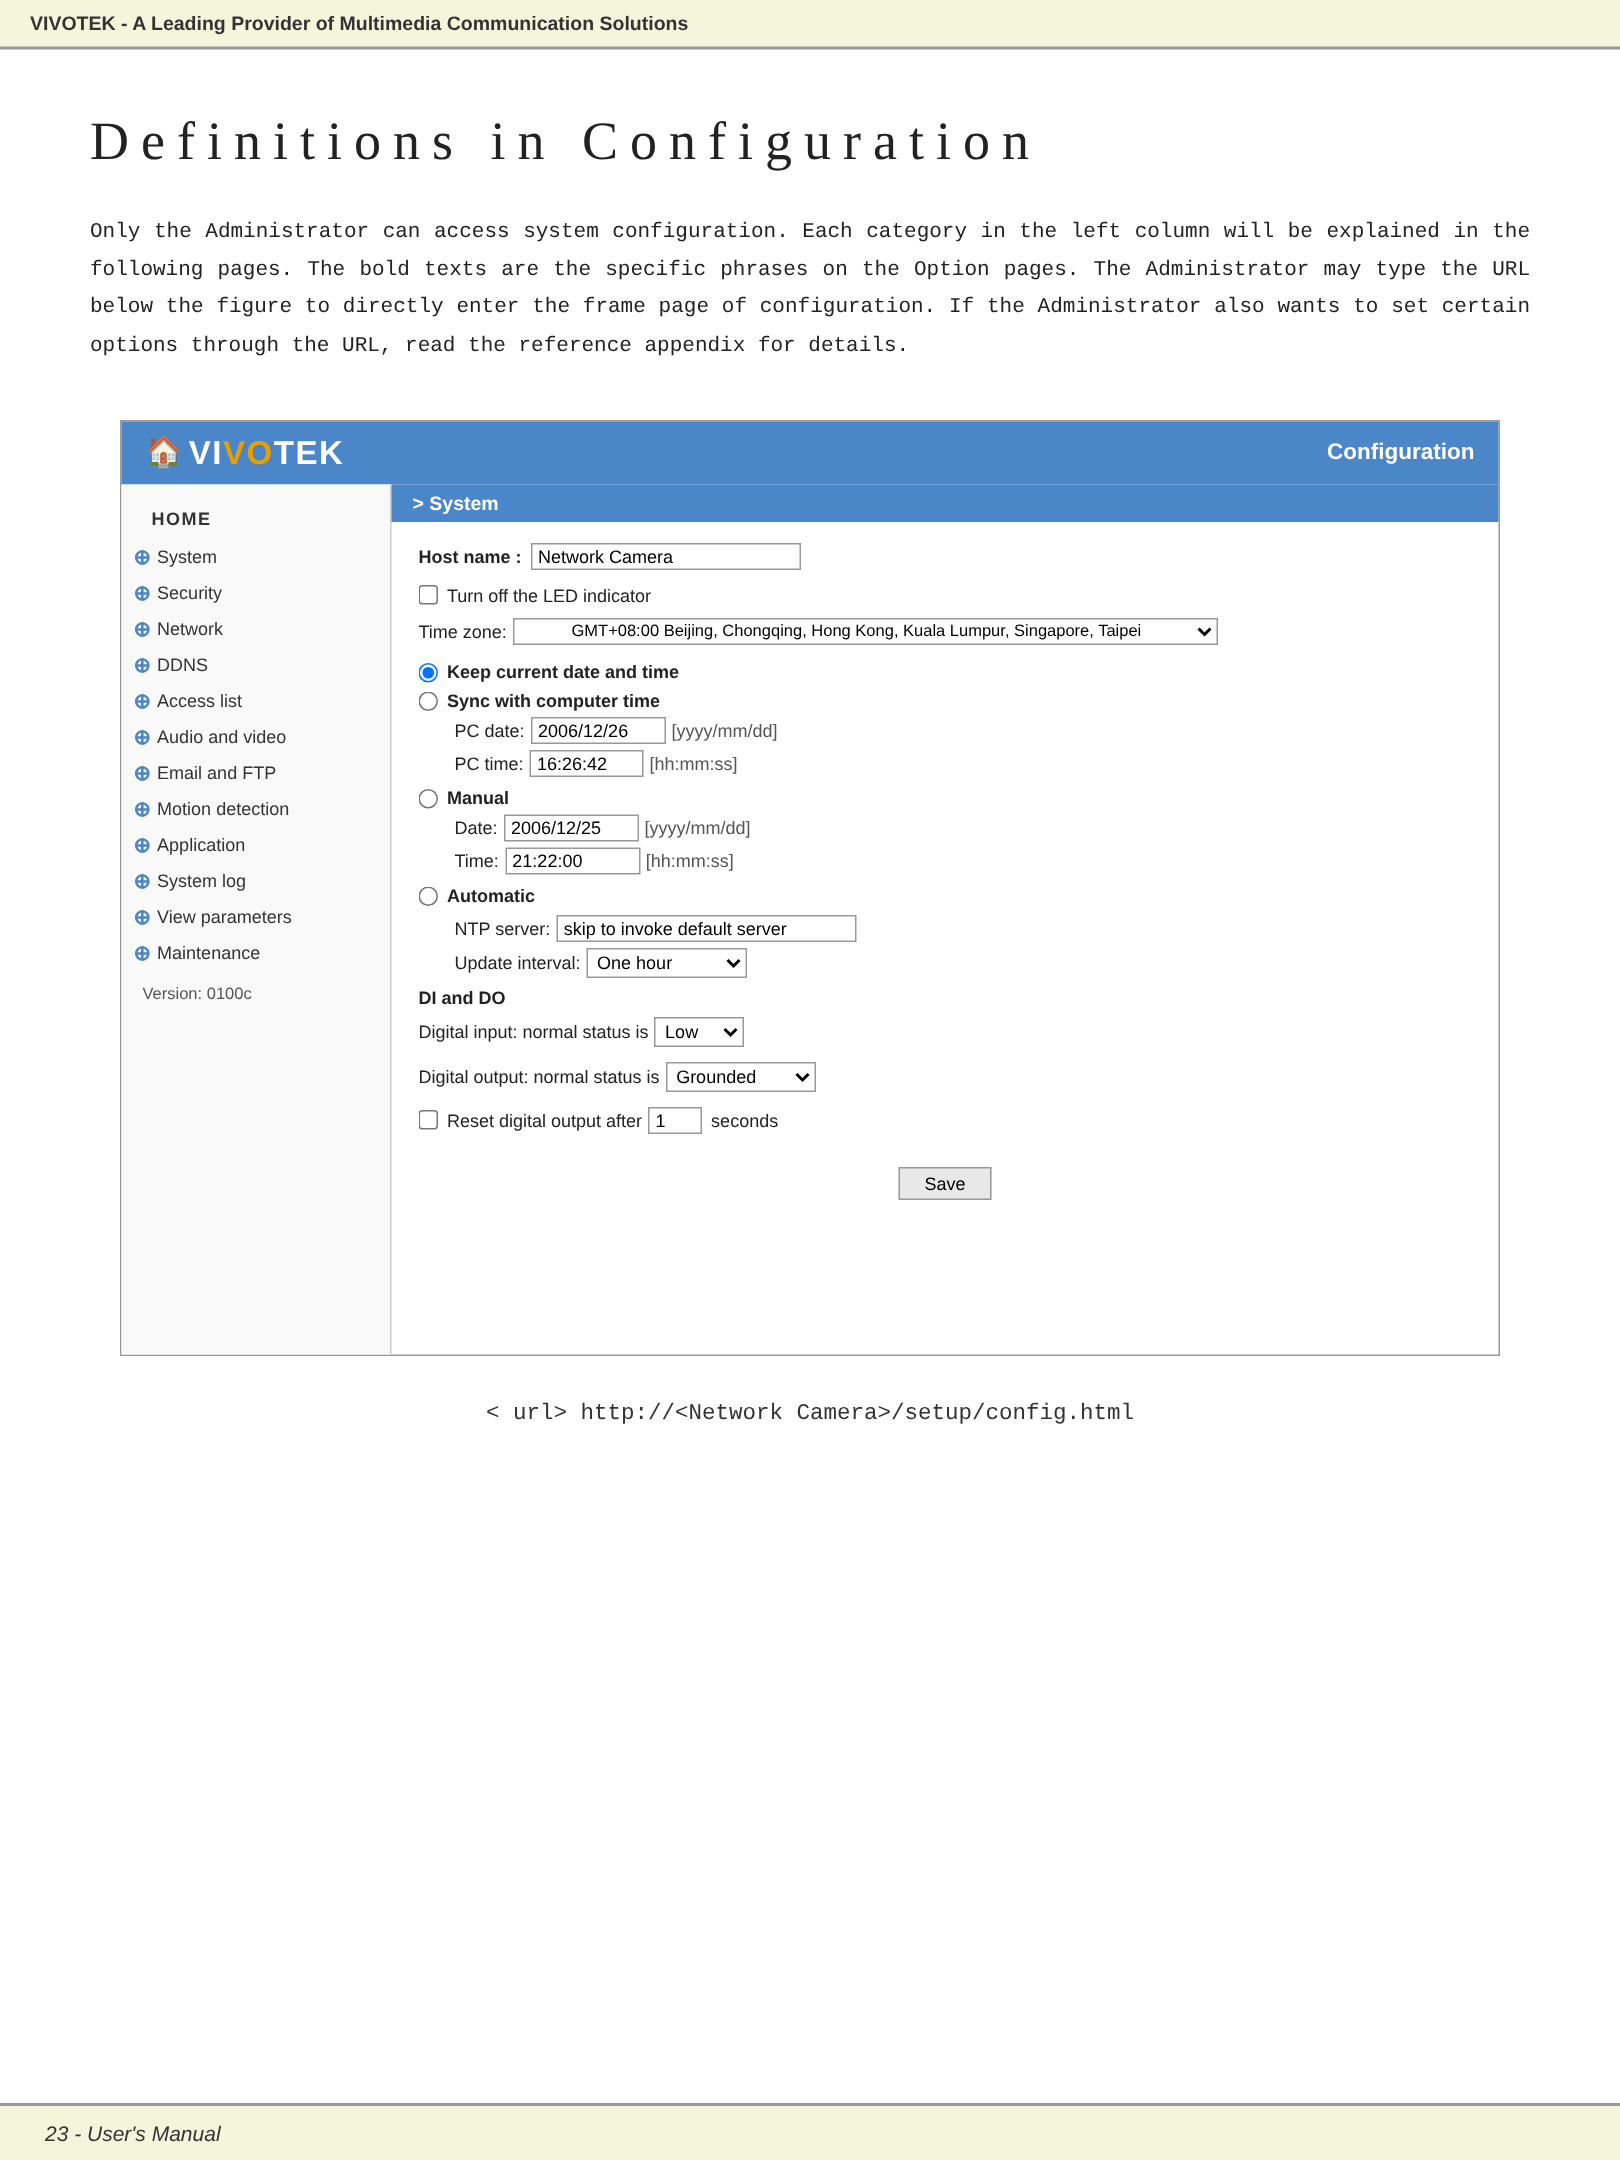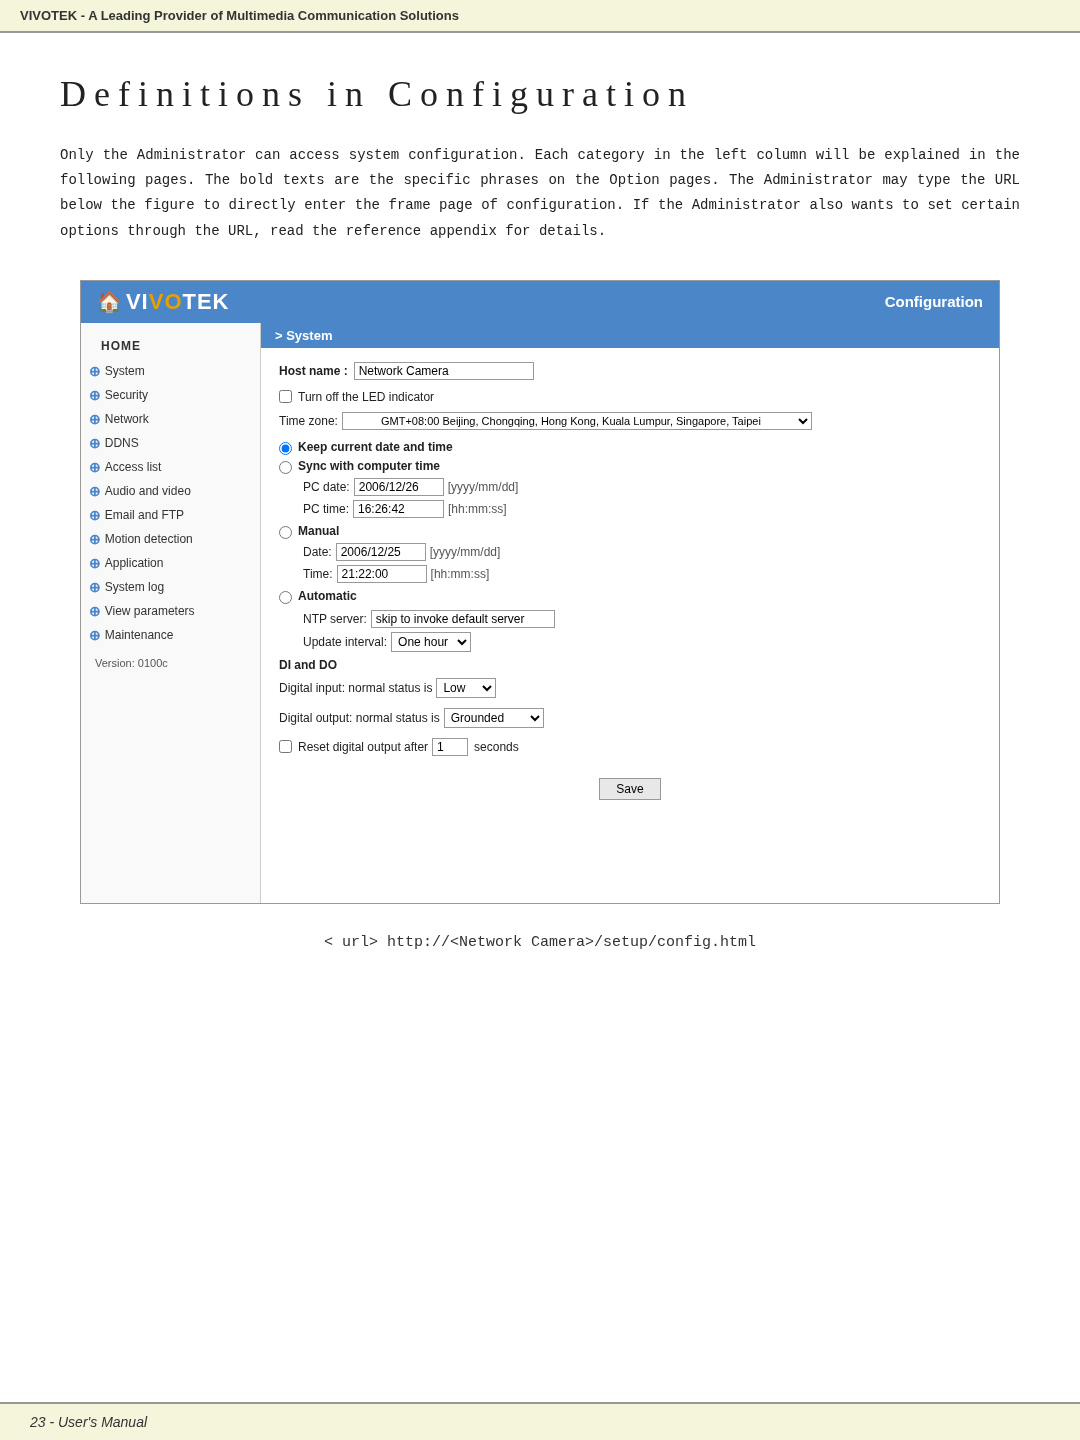--- a/index.html
+++ b/index.html
@@ -177,21 +177,21 @@
       align-items: center;
       margin-bottom: 8px;
     }
 
     .checkbox-row input[type="checkbox"] {
       margin-right: 6px;
     }
 
     .radio-row {
       display: flex;
-      align-items: center;
+      align-items: flex-end;
       margin-bottom: 6px;
     }
 
     .radio-row input[type="radio"] {
       margin-right: 6px;
       margin-top: 2px;
     }
 
     .radio-label-bold {
       font-weight: bold;
@@ -378,21 +378,21 @@
           </div>
 
           <div class="indented">
             <div class="form-row">
               <span style="margin-right:4px;">PC date:</span>
               <input type="text" class="form-input" style="width: 90px;" value="2006/12/26">
               <span style="margin-left:4px; color:#555;">[yyyy/mm/dd]</span>
             </div>
             <div class="form-row">
               <span style="margin-right:4px;">PC time:</span>
-              <input type="text" class="form-input" style="width: 91px;" value="16:26:42">
+              <input type="text" class="form-input" style="width: 76px;" value="16:26:42">
               <span style="margin-left:4px; color:#555;">[hh:mm:ss]</span>
             </div>
           </div>
 
           <div class="radio-row" style="margin-bottom:4px;">
             <input type="radio" name="time-option" style="">
             <span class="radio-label-bold">Manual</span>
           </div>
 
           <div class="indented">
@@ -409,25 +409,25 @@
           </div>
 
           <div class="radio-row" style="margin-bottom:6px;">
             <input type="radio" name="time-option" style="">
             <span class="radio-label-bold">Automatic</span>
           </div>
 
           <div class="indented">
             <div class="form-row">
               <span style="margin-right:4px;">NTP server:</span>
-              <input type="text" class="form-input" style="width: 184px;" value="skip to invoke default server">
+              <input type="text" class="form-input" style="width: 200px;" value="skip to invoke default server">
             </div>
             <div class="form-row">
               <span style="margin-right:4px;">Update interval:</span>
-              <select class="select-input" style="width:80px;">
+              <select class="select-input" style="width:107px;">
                 <option>One hour</option>
               </select>
             </div>
           </div>
 
           <div class="section-subtitle">DI and DO</div>
 
           <div class="form-row">
             <span style="margin-right:4px;">Digital input: normal status is</span>
             <select class="select-input" style="width:60px;">

